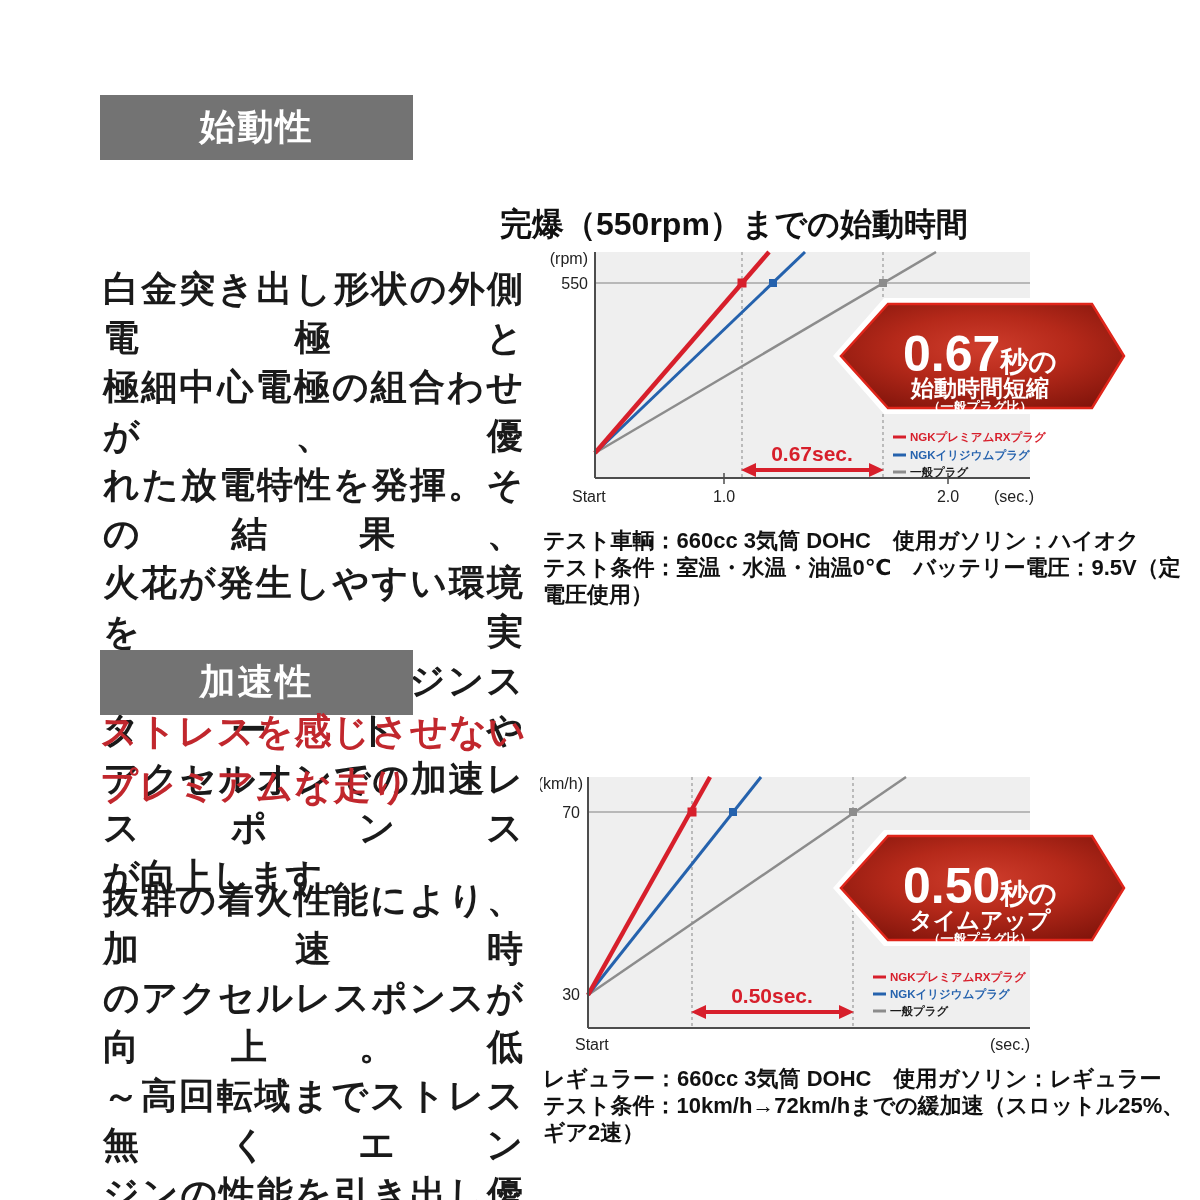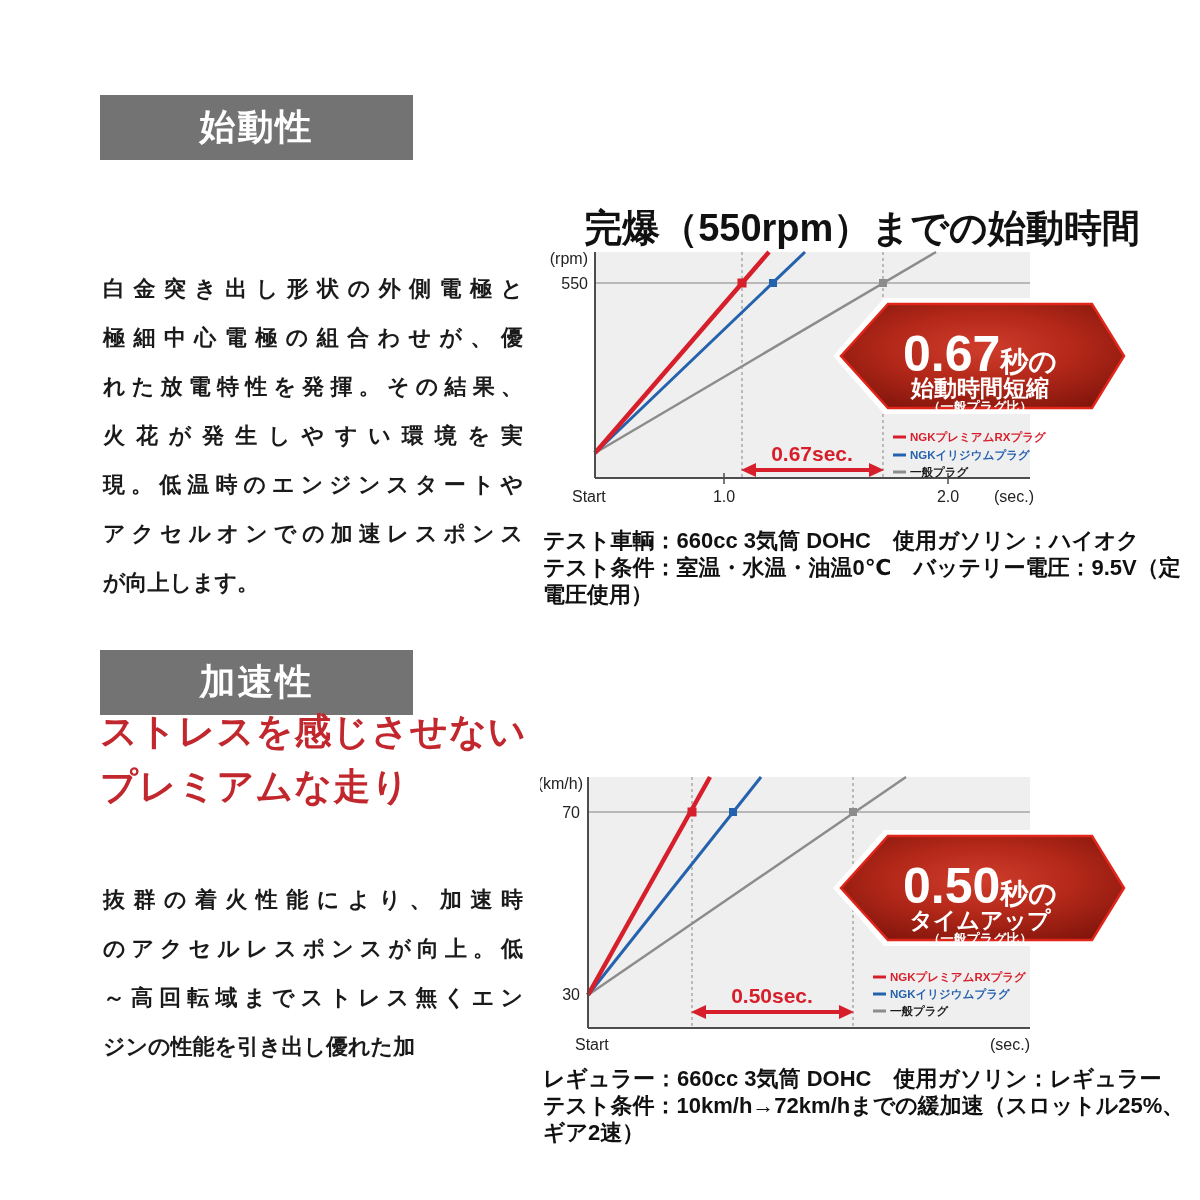--- a/index.html
+++ b/index.html
@@ -3,25 +3,25 @@
 <meta charset="utf-8">
 <style>
   html,body{margin:0;padding:0;background:#fff;}
   .canvas{position:relative;width:1200px;height:1200px;background:#ffffff;overflow:hidden;
           font-family:"Liberation Sans","DejaVu Sans",sans-serif;color:#1a1a1a;}
   .tagbox{position:absolute;left:100px;width:313px;height:65px;background:#737373;
           display:flex;align-items:center;justify-content:center;
           color:#fff;font-size:36px;font-weight:700;letter-spacing:2px;}
   .headline{position:absolute;left:100px;color:#c1272d;font-size:37px;font-weight:700;letter-spacing:1px;}
   .headline div{line-height:55px;}
-  .bodytext{position:absolute;left:103px;width:420px;font-size:22px;line-height:49px;font-weight:600;}
+  .bodytext{position:absolute;left:103px;width:420px;font-size:36px;line-height:49px;font-weight:600;}
   .bodytext div{text-align:justify;text-align-last:justify;}
   .bodytext div:last-child{text-align-last:left;}
-  .chart-title{position:absolute;left:520px;width:620px;text-align:right;
-               font-size:38px;font-weight:700;color:#111;}
+  .chart-title{position:absolute;left:500px;width:620px;text-align:left;
+               font-size:32px;font-weight:700;color:#111;}
   .notes{position:absolute;left:543px;font-size:22px;line-height:27px;font-weight:600;color:#111;}
   svg.chart{position:absolute;}
   svg text{font-family:"Liberation Sans","DejaVu Sans",sans-serif;}
   .axis-lab{font-size:16px;font-weight:500;fill:#222;}
   .leg-lab{font-size:11.5px;font-weight:700;}
   .arrow-lab{font-size:21px;font-weight:700;}
   .badge-v{font-size:50px;font-weight:700;fill:#fff;}
   .badge-s{font-size:28px;font-weight:700;fill:#fff;}
   .badge-l2{font-size:23px;font-weight:700;fill:#fff;}
   .badge-l3{font-size:13px;font-weight:700;fill:#fff;}

